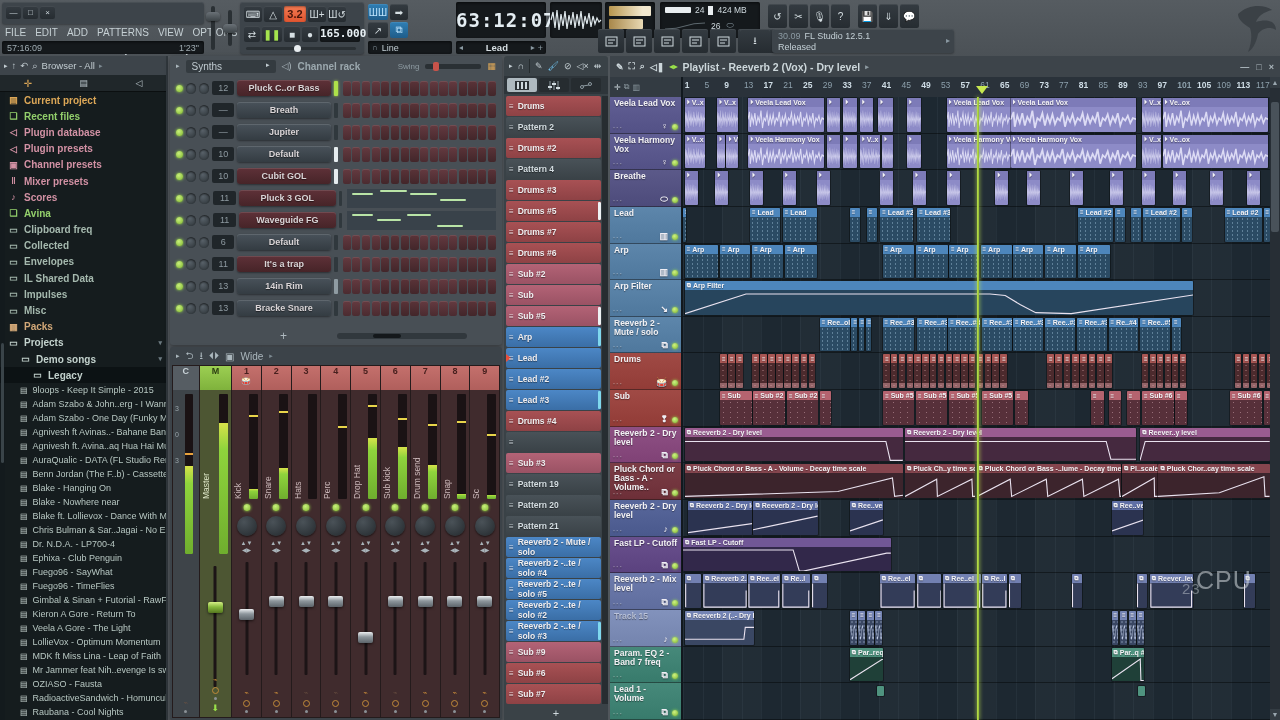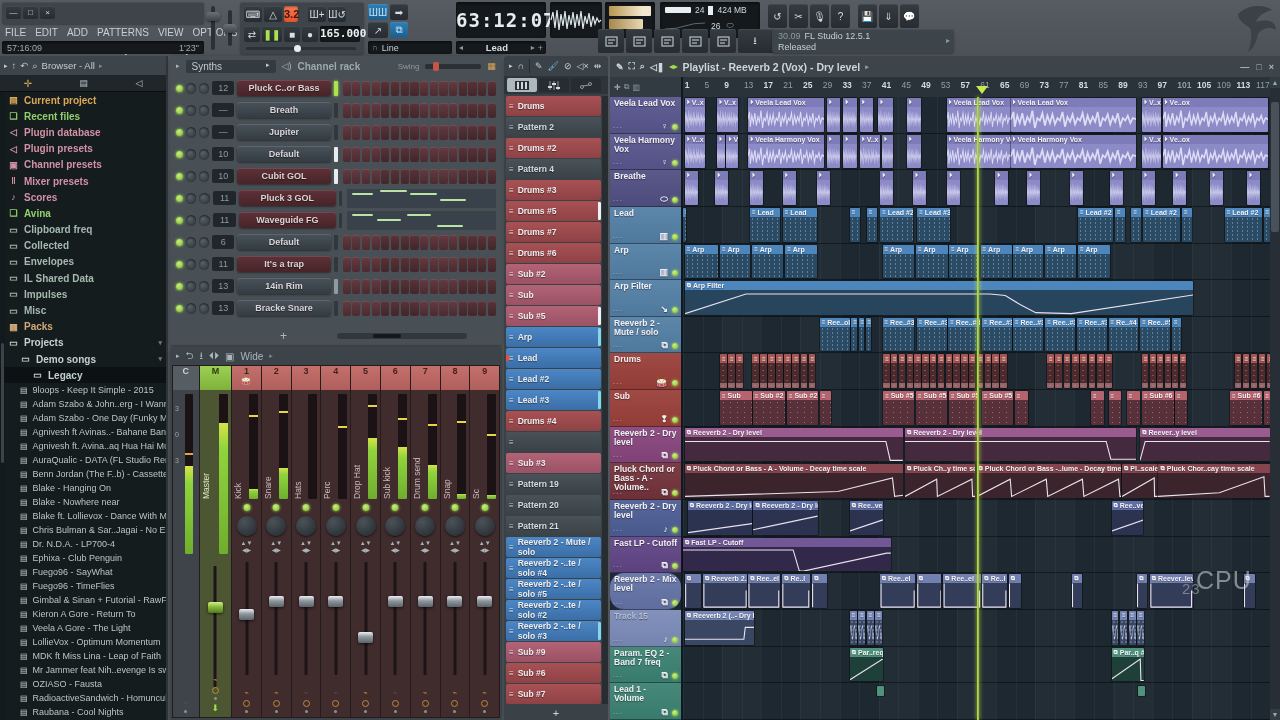--- a/index.html
+++ b/index.html
@@ -188,21 +188,21 @@
       <div class="vknob" style="top:14px"></div>
     </div>
 
   <div class="tpanel" style="left:240px;top:2px;width:124px;height:52px">
     <div class="tbtn" style="left:4px;top:4px;width:18px;height:16px">
         <span class="glyph">⌨</span>
       </div>
     <div class="tbtn" style="left:24px;top:4px;width:18px;height:16px">
         <span class="glyph">△</span>
       </div>
-    <div id="posdisp" class="abs" style="left:44px;top:4px;width:14px;height:16px;line-height:16px">3.2</div>
+    <div id="posdisp" class="abs" style="left:44px;top:4px;width:22px;height:16px;line-height:16px">3.2</div>
     <div class="tbtn" style="left:68px;top:4px;width:18px;height:16px">
         <span class="glyph">Ш+</span>
       </div>
     <div class="tbtn" style="left:88px;top:4px;width:18px;height:16px">
         <span class="glyph">Ш↺</span>
       </div>
     <div class="tbtn" style="left:4px;top:24px;width:16px;height:16px">
         <span class="glyph">⇄</span>
       </div>
     <div class="tbtn" style="left:22px;top:24px;width:20px;height:16px">
@@ -1377,21 +1377,21 @@
           <div class="dots">···</div>
           <div class="hicon">♪</div>
           <div class="hled"></div>
         </div>
         <div class="phead" style="background: linear-gradient(rgb(105, 80, 141), rgb(91, 66, 127));">
           <div>Fast LP - Cutoff</div>
           <div class="dots">···</div>
           <div class="hicon">⧉</div>
           <div class="hled"></div>
         </div>
-        <div class="phead" style="background: linear-gradient(rgb(109, 123, 172), rgb(95, 109, 158)); border-radius: 14px;">
+        <div class="phead" style="background: linear-gradient(rgb(109, 123, 172), rgb(95, 109, 158));">
           <div>Reeverb 2 - Mix level</div>
           <div class="dots">···</div>
           <div class="hicon">⧉</div>
           <div class="hled"></div>
         </div>
         <div class="phead" style="background: linear-gradient(rgb(130, 146, 188), rgb(116, 132, 174));">
           <div style="color: rgba(240, 244, 255, 0.55);">Track 15</div>
           <div class="dots">···</div>
           <div class="hicon">♪</div>
           <div class="hled"></div>

